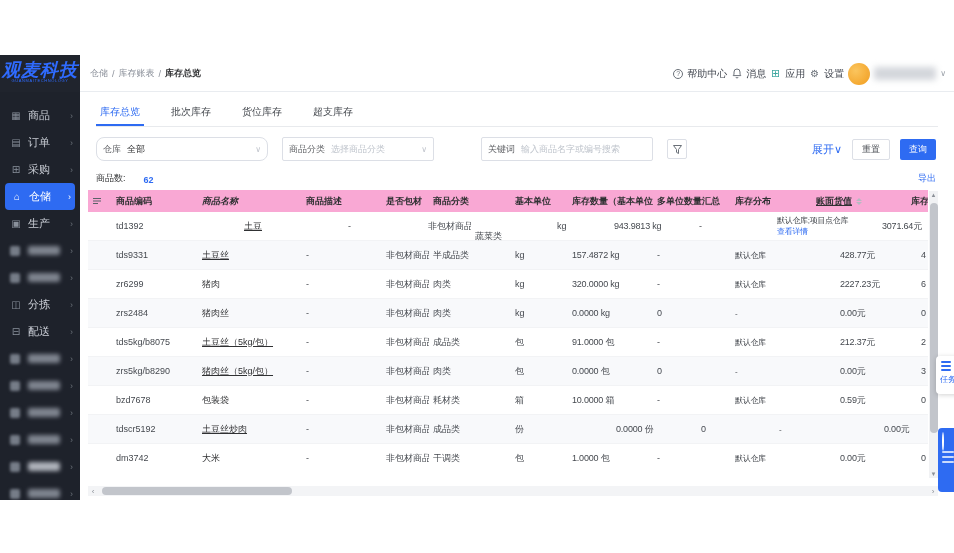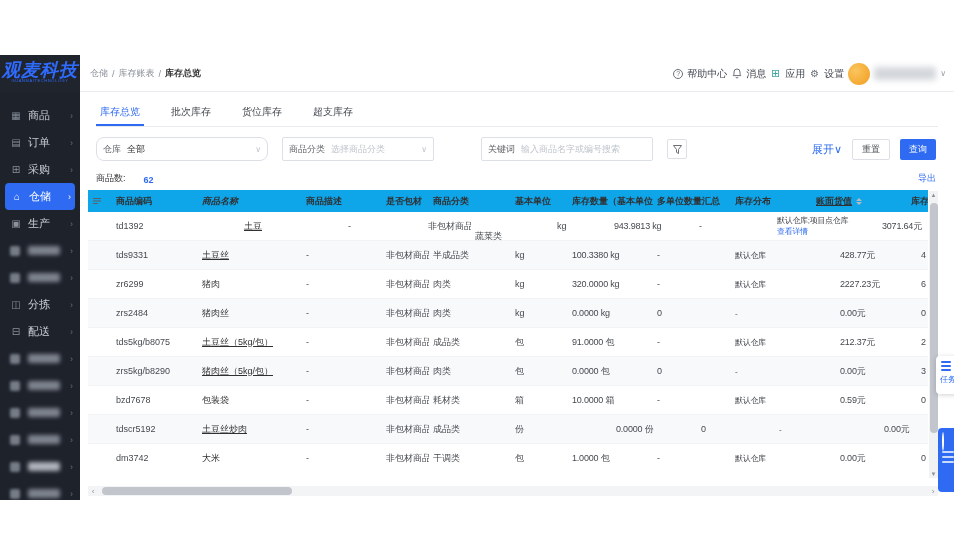--- a/index.html
+++ b/index.html
@@ -56,21 +56,21 @@
   .btn-reset { height:21px; padding:0 9px; border:1px solid #dcdfe6; border-radius:2px; background:#fff; color:#55595f; font-size:9px; cursor:pointer; }
   .btn-query { height:21px; padding:0 9px; border:none; border-radius:2px; background:#2e6bf2; color:#fff; font-size:9px; cursor:pointer; }
 
   .count-row { position:absolute; left:16px; top:79px; right:18px; height:14px; font-size:9px; display:flex; align-items:flex-end;gap:15px; }
   .count-label { color:#303133; }
   .count-num { color:#2e6bf2; font-weight:bold; margin-left:3px; }
   .export-link { margin-left:auto; color:#2e6bf2; cursor:pointer;margin-top:24px; }
 
   
   .table-wrap { position:absolute; left:8px; top:98px; width:840px; height:282px; overflow:hidden; }
-  .t-head { display:flex; height:22px; background:#0ea5e9; align-items:center; }
+  .t-head { display:flex; height:22px; background:#f9a8d4; align-items:center; }
   .t-hcell { flex:none; font-size:9px; font-weight:bold; color:#303133; white-space:nowrap; overflow:hidden; padding-left:4px; display:flex; align-items:center; gap:2px; }
   .t-row { display:flex; height:29px; align-items:center; border-bottom:1px solid #f2f3f5; background:#fff; }
   .t-row.alt { background:#f8f9fb; }
   .t-cell { flex:none; font-size:9px; color:#45494f; white-space:nowrap; overflow:hidden; padding-left:4px; }
   .t-cell.num { letter-spacing:-.2px; }
   .name-link { color:#303133; cursor:pointer; }
   .name-link.u { text-decoration:underline; }
   .dist-cell { line-height:11px; font-size:8px; letter-spacing:-.3px; }
   .dist-link { color:#2e6bf2; cursor:pointer; display:block; }
   .pad24 { padding-left:28px; }
@@ -324,21 +324,21 @@
             <div class="t-cell num" style="width: 40px; padding-left: 14px;">3</div>
           </div>
           <div class="t-row alt">
             <div class="t-cell " style="width: 24px;"></div>
             <div class="t-cell " style="width: 86px;">tds9331</div>
             <div class="t-cell " style="width: 104px;"><span class="name-link u">土豆丝</span></div>
             <div class="t-cell " style="width: 80px;">-</div>
             <div class="t-cell " style="width: 47px;">非包材商品</div>
             <div class="t-cell " style="width: 82px;">半成品类</div>
             <div class="t-cell " style="width: 57px;">kg</div>
-            <div class="t-cell num" style="width: 85px;">100.3380 kg</div>
+            <div class="t-cell num" style="width: 85px;">157.4872 kg</div>
             <div class="t-cell " style="width: 78px;">-</div>
             <div class="t-cell dist-cell" style="width: 81px;"><span>默认仓库</span></div>
             <div class="t-cell num pad24" style="width: 95px;">428.77元</div>
             <div class="t-cell num" style="width: 40px; padding-left: 14px;">4</div>
           </div>
           <div class="t-row">
             <div class="t-cell " style="width: 24px;"></div>
             <div class="t-cell " style="width: 86px;">zr6299</div>
             <div class="t-cell " style="width: 104px;"><span class="name-link">猪肉</span></div>
             <div class="t-cell " style="width: 80px;">-</div>

